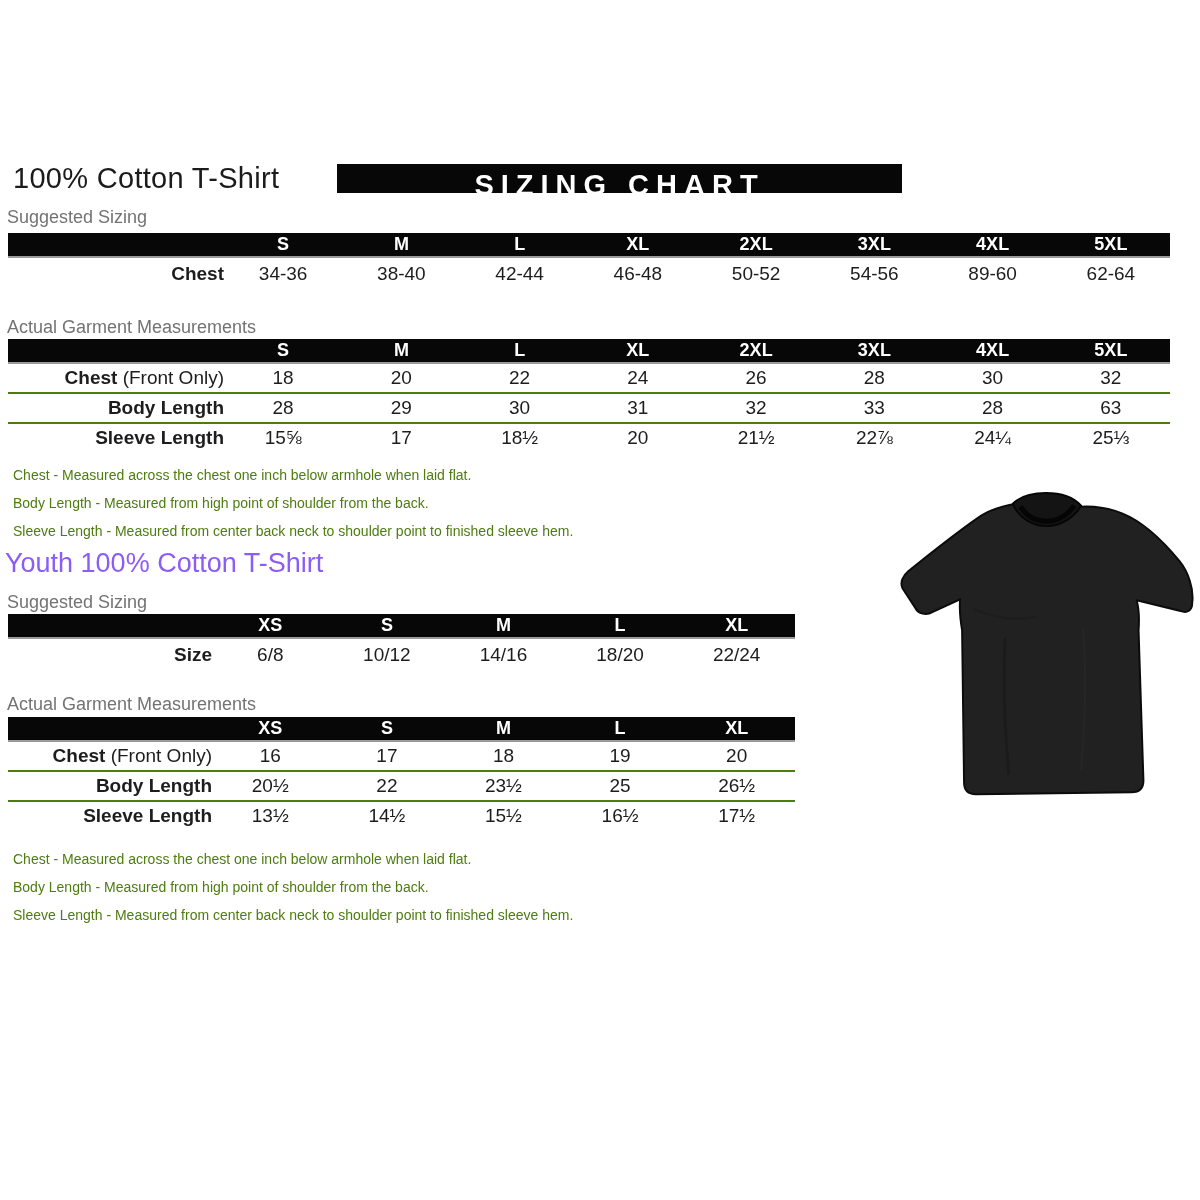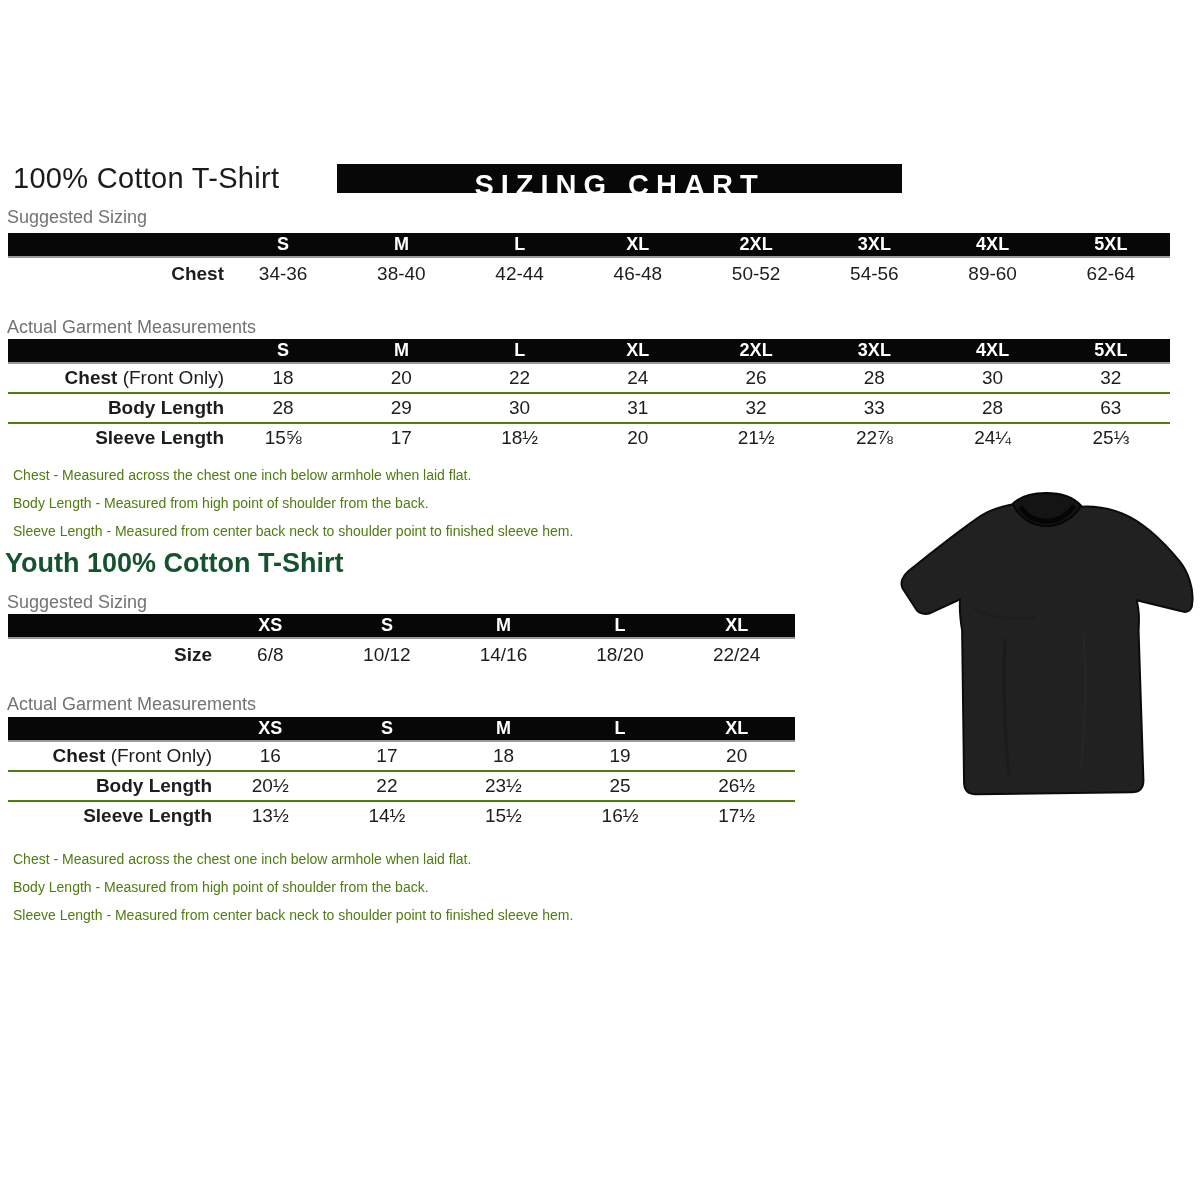--- a/index.html
+++ b/index.html
@@ -5,21 +5,21 @@
   html,body{margin:0;padding:0;background:#ffffff;}
   .canvas{
     position:relative;width:1200px;height:1200px;background:#ffffff;
     font-family:"Liberation Sans","DejaVu Sans",sans-serif;color:#1d1d1d;overflow:hidden;
   }
   .abs{position:absolute;}
   .page-title{left:13px;top:162px;font-size:29px;font-weight:400;color:#1b1b1b;letter-spacing:0.3px;}
   .banner{left:337px;top:164px;width:565px;height:29px;background:#070707;color:#ffffff;
     font-size:29px;font-weight:700;letter-spacing:7px;text-align:center;line-height:42px;}
   .section-label{font-size:18px;color:#737373;}
-  .youth-title{left:5px;top:548px;font-size:27px;font-weight:700;color:#14532d;}
+  .youth-title{left:5px;top:548px;font-size:27px;font-weight:400;color:#8b5cf6;}
   .notes{font-size:14px;line-height:28px;color:#4d7c0f;}
   .notes p{margin:0;}
 
   .tbl{position:absolute;}
   .hrow{display:flex;align-items:center;background:#070707;height:23px;border-bottom:2px solid #9a9a9a;}
   .hrow .c{color:#ffffff;font-weight:700;font-size:18px;}
   .drow{display:flex;align-items:center;height:31px;}
   .drow.sep{border-bottom:2px solid #4d7c0f;}
   .act .drow{height:28px;}
   .c{flex:1 1 0;text-align:center;font-size:19px;color:#1d1d1d;}

